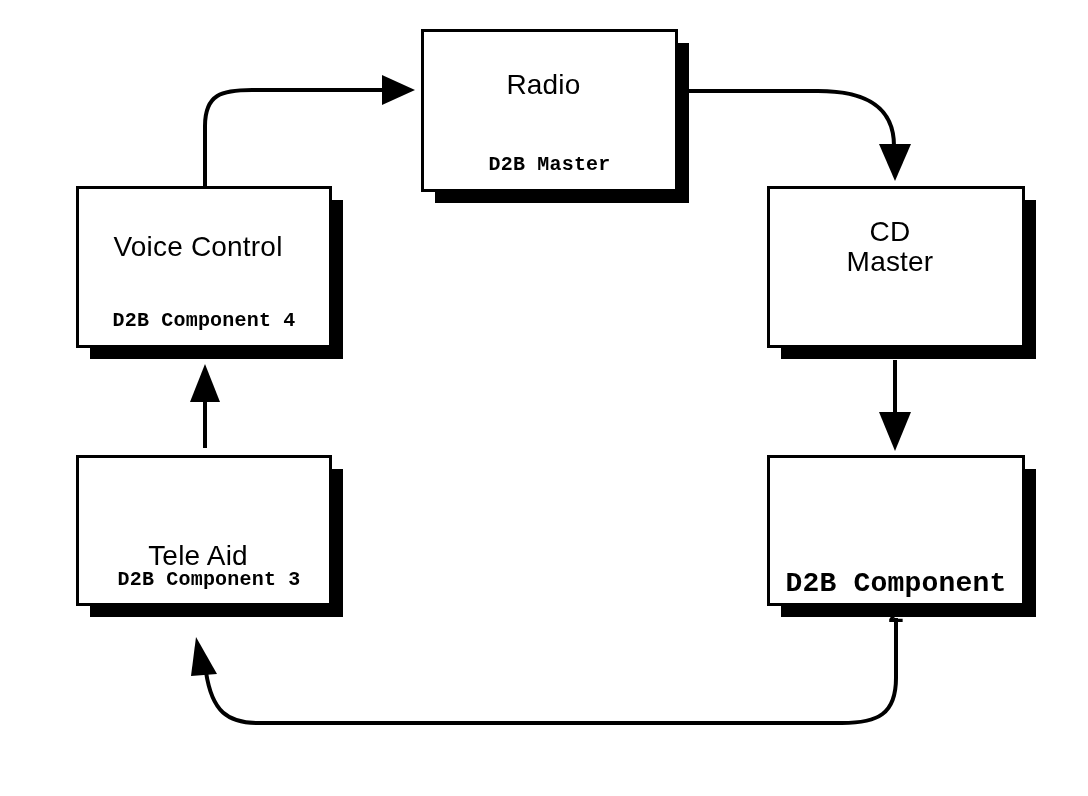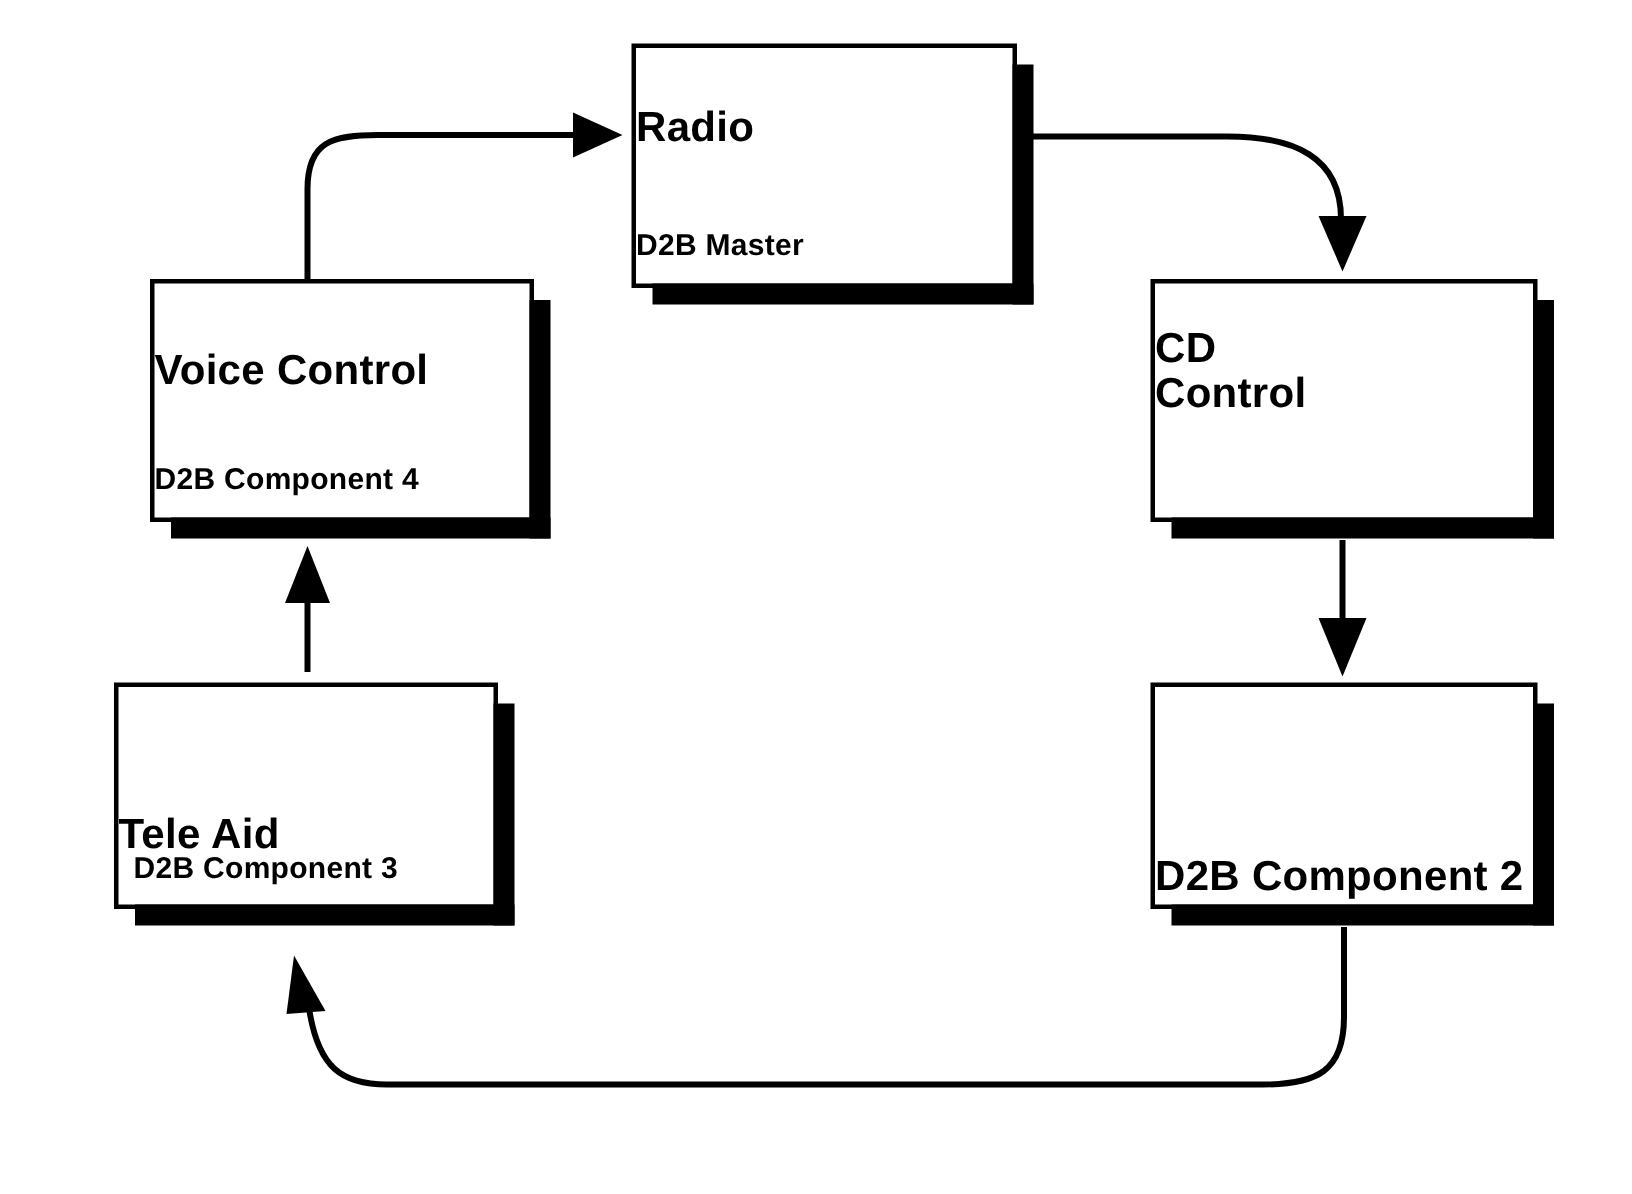--- a/index.html
+++ b/index.html
@@ -46,40 +46,43 @@
   .node .shadow-bottom {
     left: 11px;
     bottom: -14px;
     right: -14px;
     height: 14px;
   }
   .node-title {
     position: absolute;
     left: 0;
     right: 12px;
-    font-weight: bold;
+    text-align: center;
+    font-weight: normal;
     color: #000000;
     line-height: 1.08;
     letter-spacing: 0.2px;
   }
   .node-sub {
     position: absolute;
     left: 0;
     right: 0;
+    text-align: center;
     font-weight: bold;
     color: #000000;
     letter-spacing: 0.2px;
+    font-family: Liberation Mono, monospace;
   }
 
   
   #node-radio        { left: 421px; top: 29px;  width: 257px; height: 163px; }
   #node-radio .node-title { top: 38px; font-size: 28px; }
   #node-radio .node-sub   { top: 121px; font-size: 20px; }
 
-  #node-voice        { left: 76px;  top: 186px; width: 256px; height: 162px; margin-left: 24px; }
+  #node-voice        { left: 76px;  top: 186px; width: 256px; height: 162px; }
   #node-voice .node-title { top: 43px; font-size: 28px; }
   #node-voice .node-sub   { top: 120px; font-size: 20px; }
 
   #node-cd           { left: 767px; top: 186px; width: 258px; height: 162px; }
   #node-cd .node-title { top: 28px; font-size: 28px; }
   #node-cd .node-sub   { top: 120px; font-size: 20px; }
 
   #node-tele         { left: 76px;  top: 455px; width: 256px; height: 151px; }
   #node-tele .node-title { top: 38px; font-size: 28px; margin-top: 45px; }
   #node-tele .node-sub   { top: 110px; font-size: 20px; margin-left: 10px; }
@@ -127,21 +130,21 @@
     <div class="shadow shadow-bottom"></div>
     <div class="node-title">Radio</div>
     <div class="node-sub">D2B Master</div>
   </div>
 
   <div class="node" id="node-cd">
     <div class="shadow shadow-right"></div>
     <div class="shadow shadow-bottom"></div>
     <div class="node-title">
       <div>CD</div>
-      <div>Control</div>
+      <div>Master</div>
     </div>
   </div>
 
   <div class="node" id="node-phone">
     <div class="shadow shadow-right"></div>
     <div class="shadow shadow-bottom"></div>
     <div class="node-sub">D2B Component 2</div>
   </div>
 
   <div class="node" id="node-tele">

